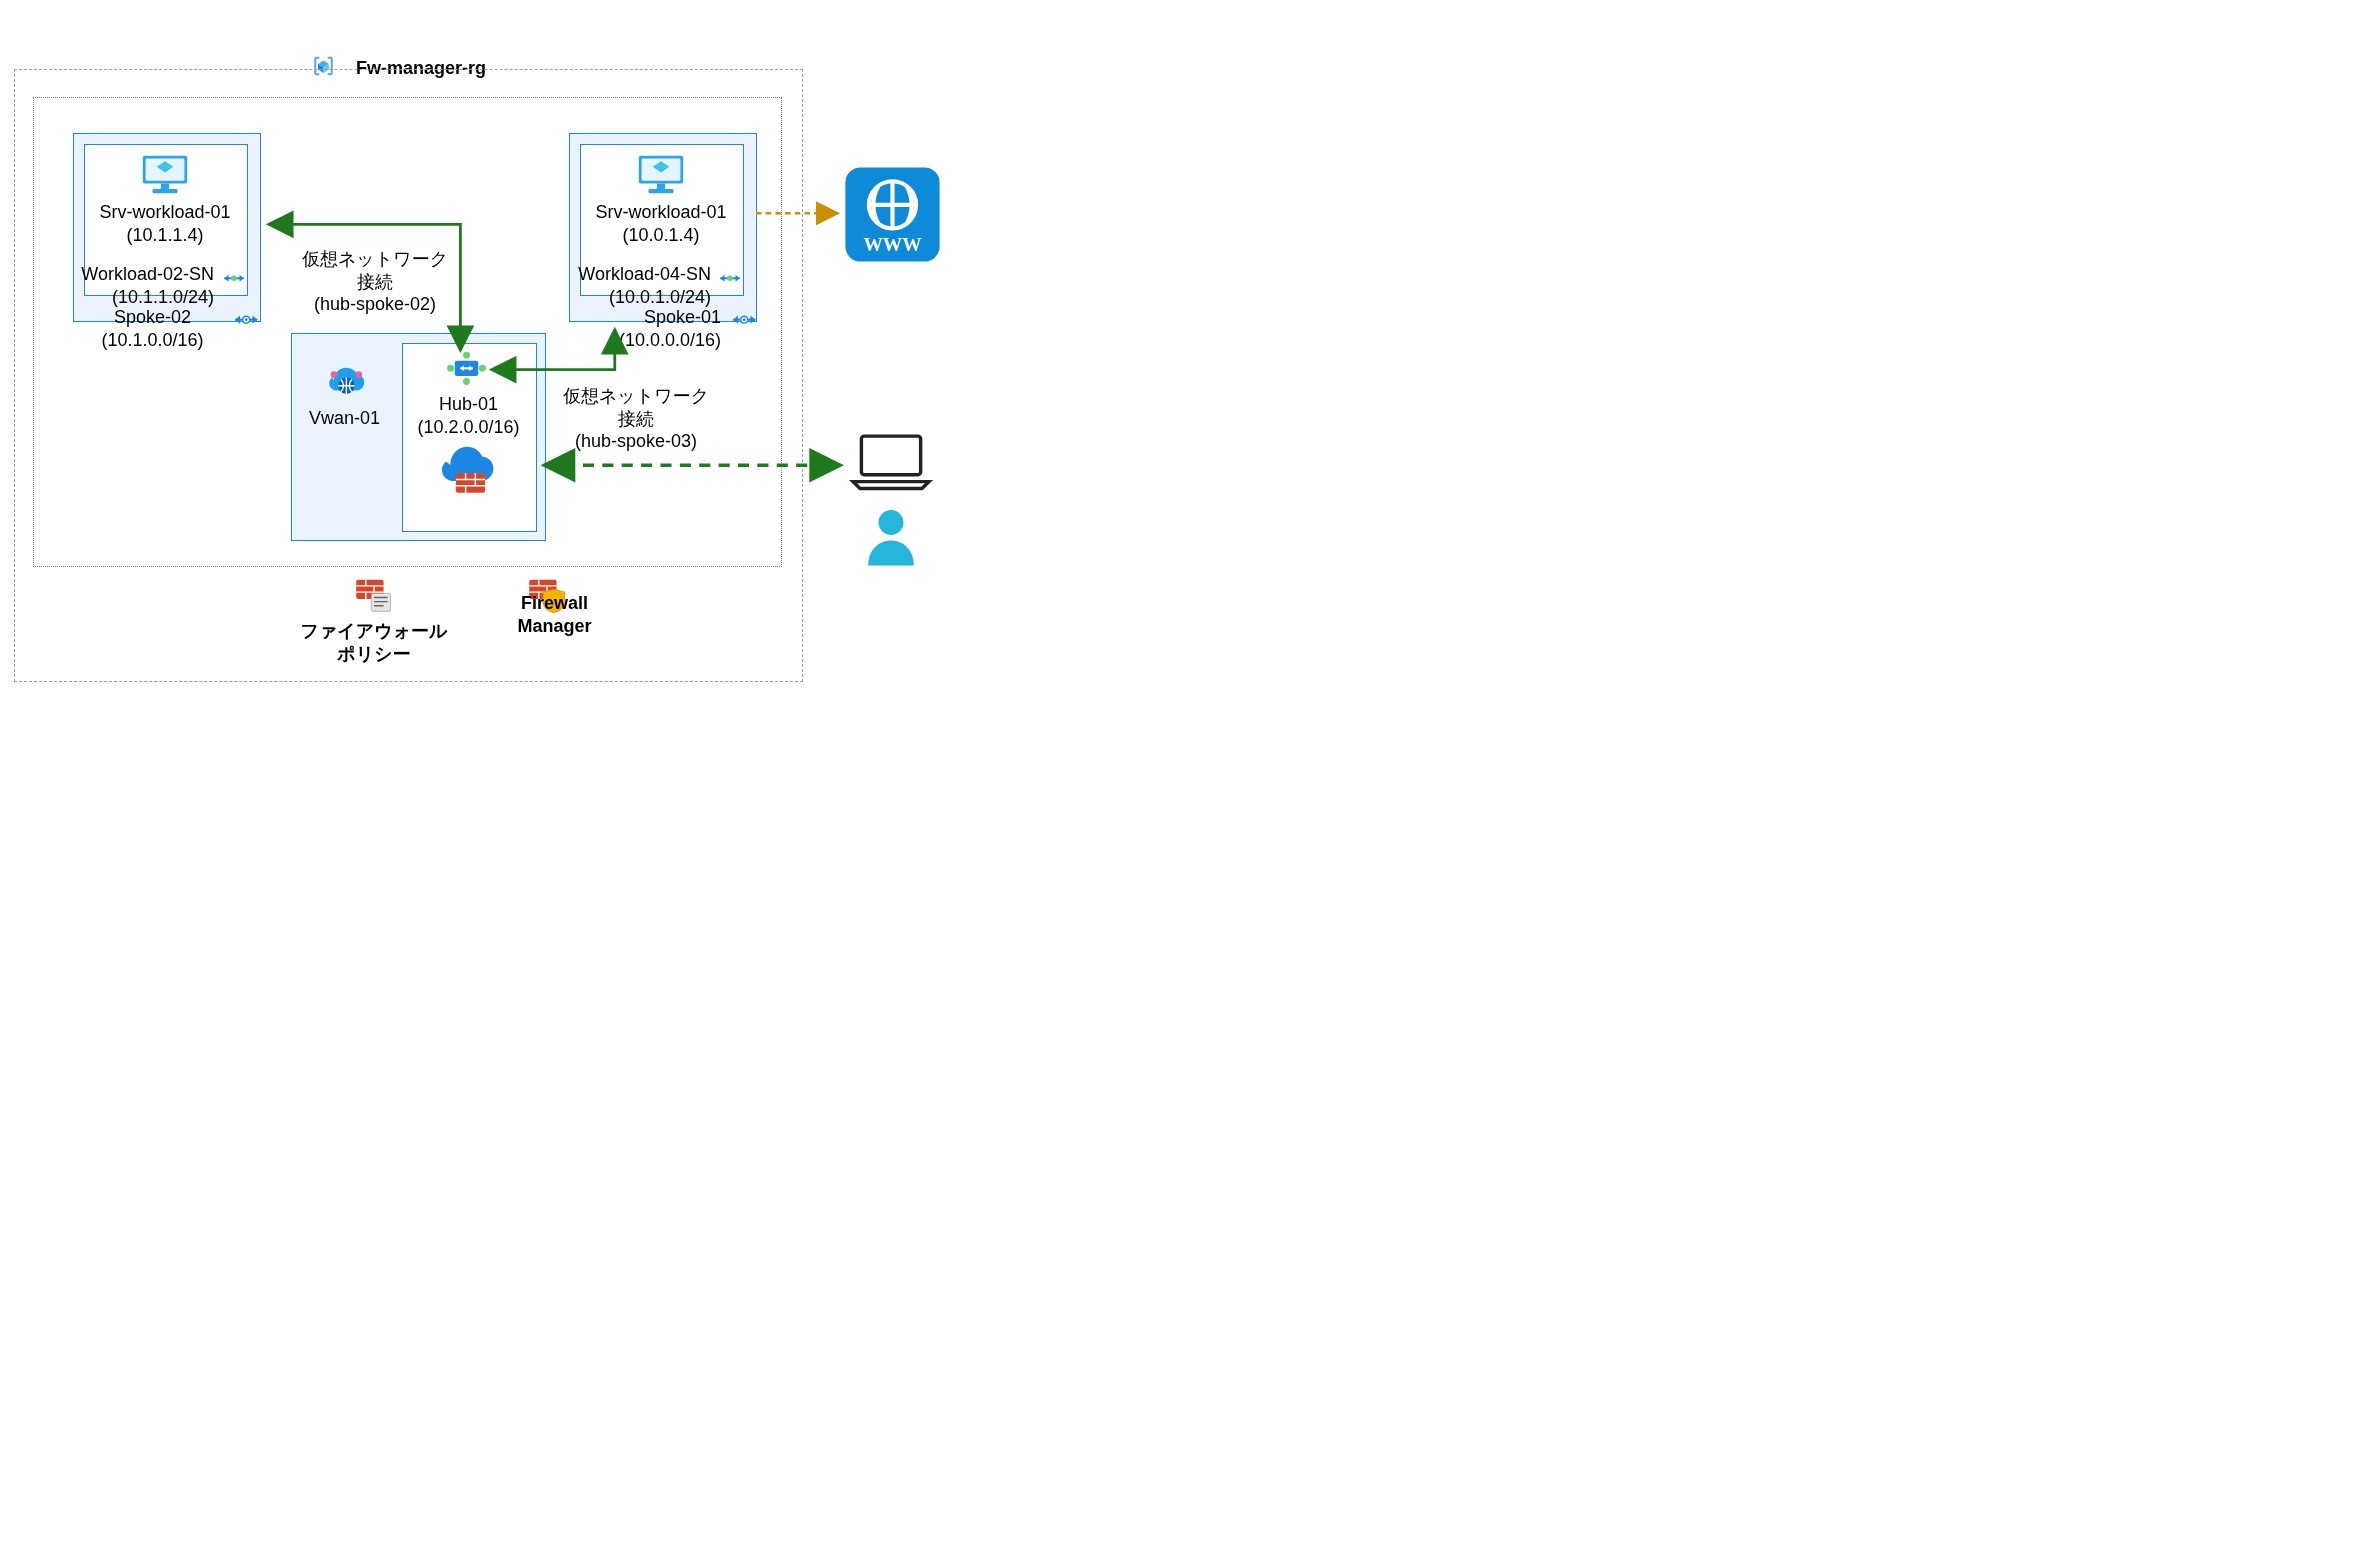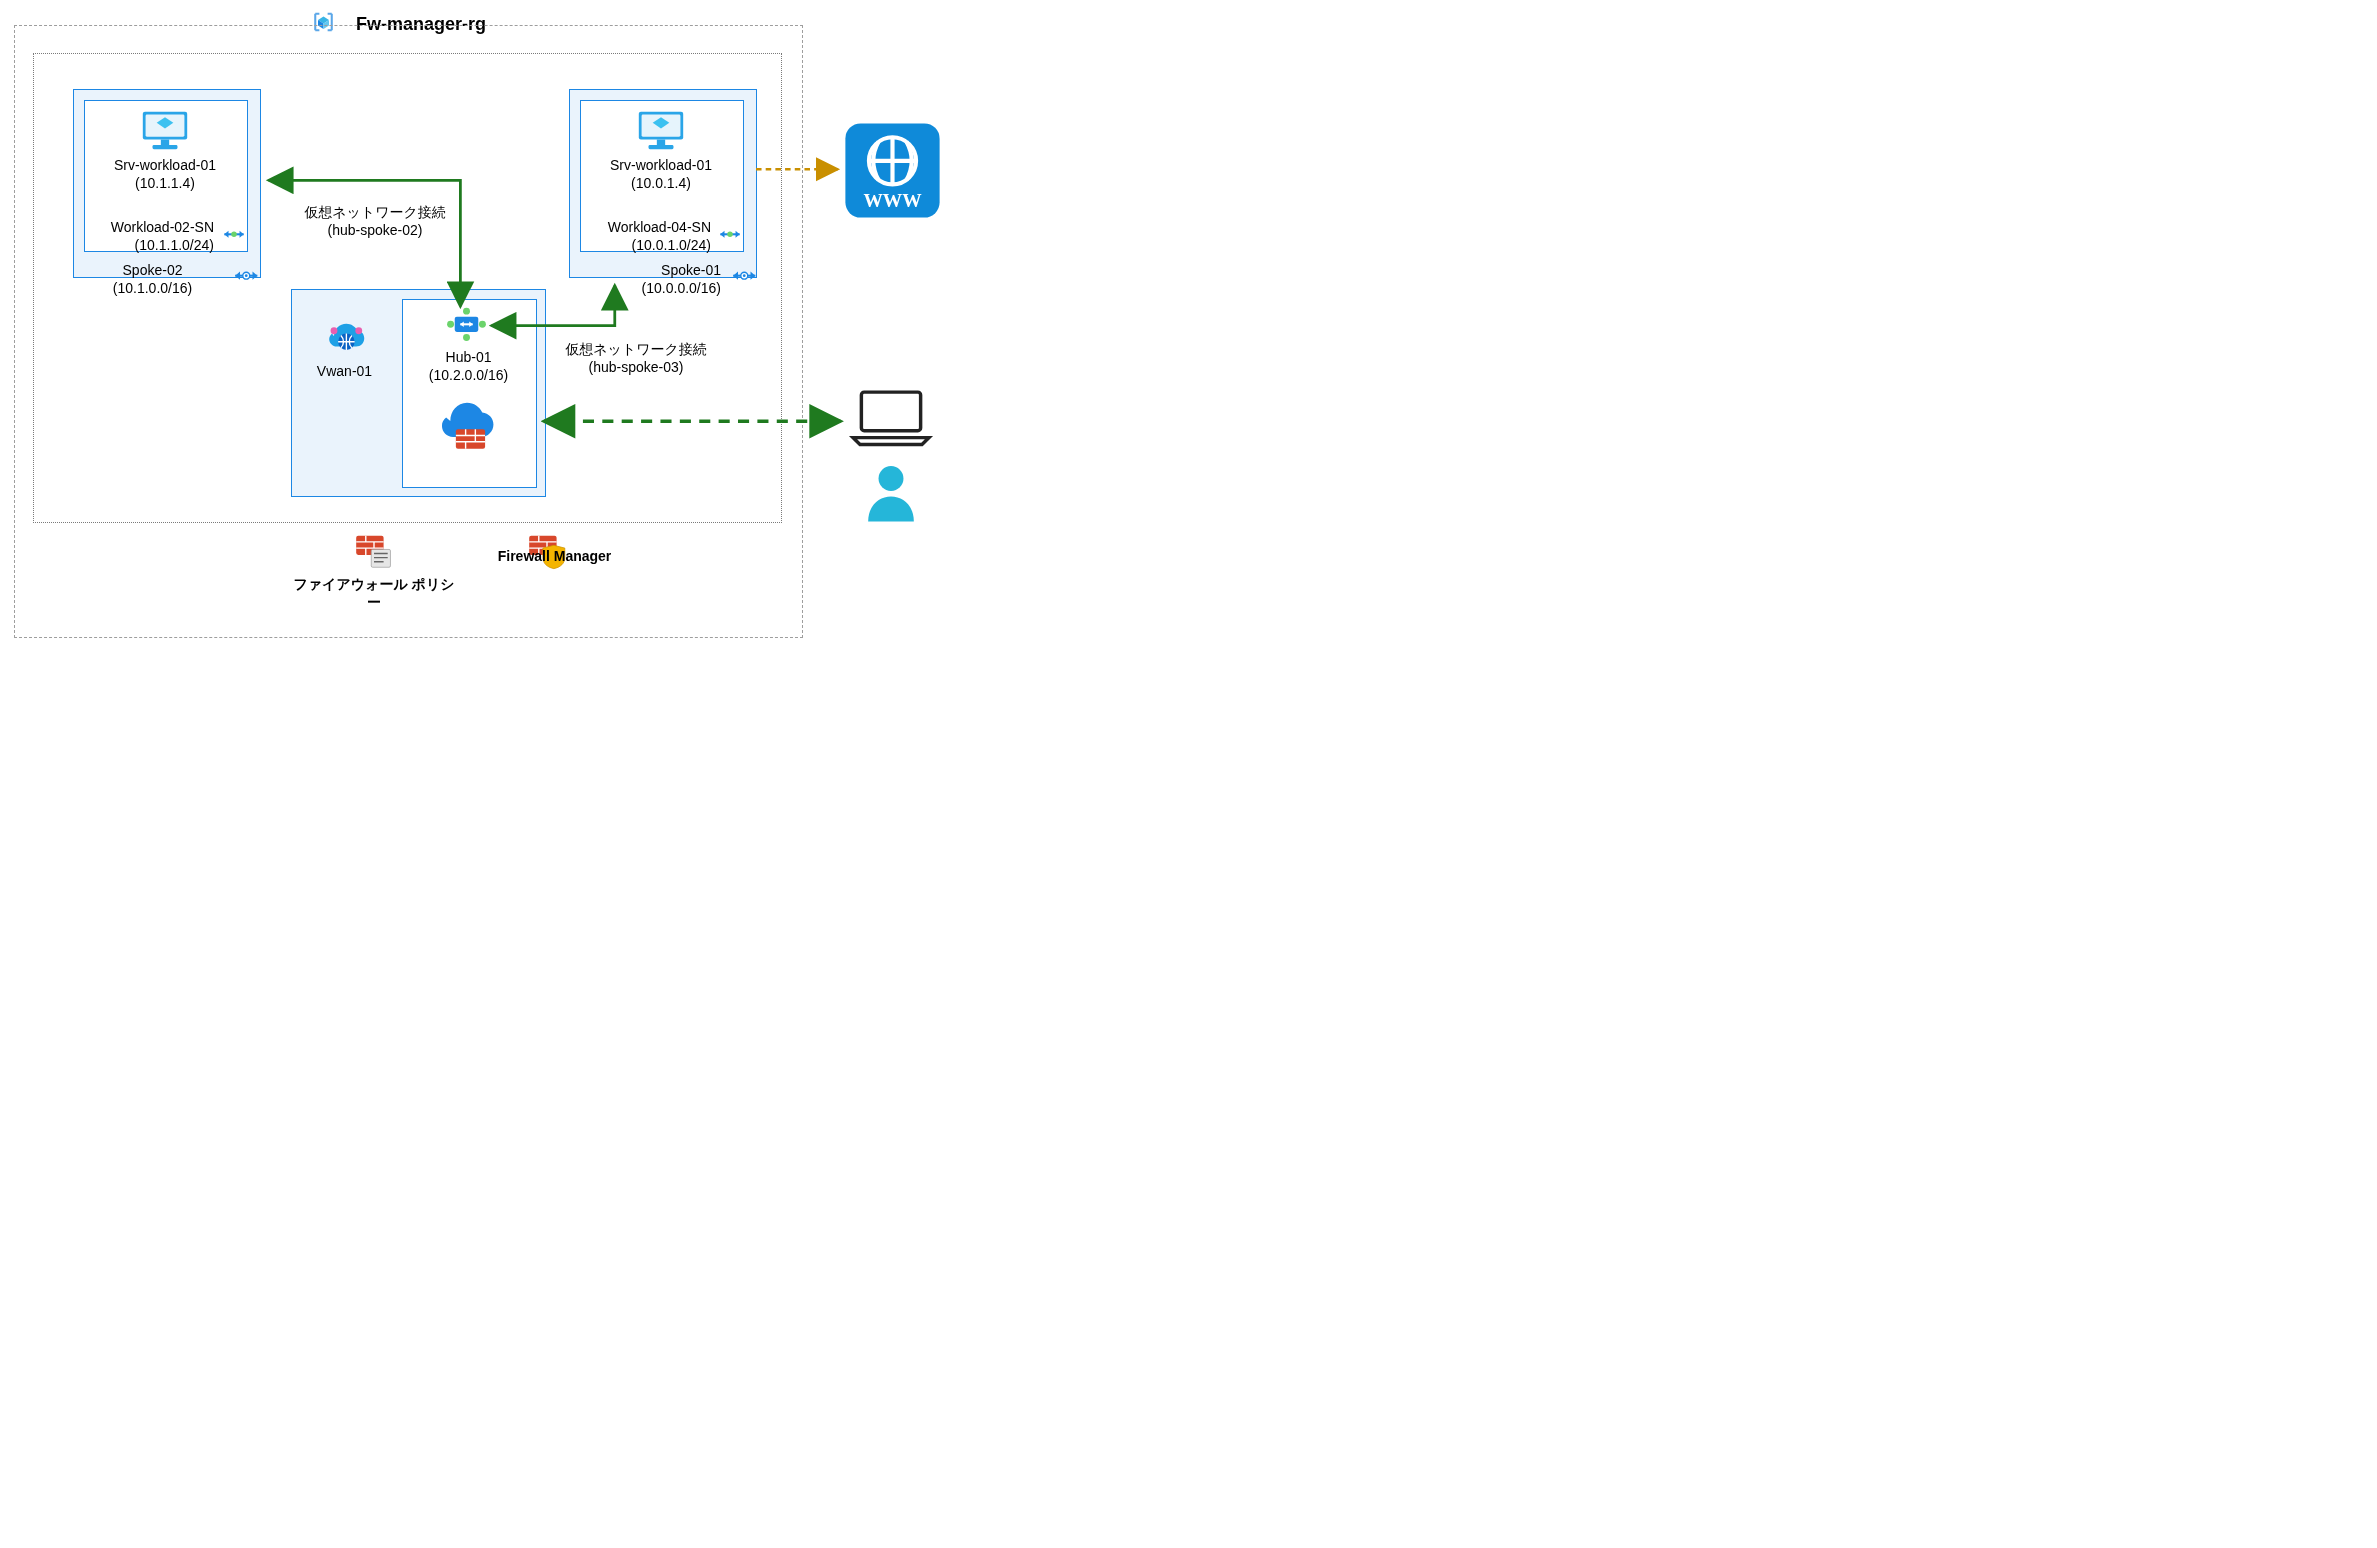--- a/index.html
+++ b/index.html
@@ -5,20 +5,21 @@
   html, body {
     margin: 0;
     padding: 0;
     background: #ffffff;
     font-family: "Segoe UI", "Meiryo", sans-serif;
   }
   .canvas {
     position: relative;
     width: 1008px;
     height: 657px;
+    margin-top: 44px;
   }
   .rg-border {
     position: absolute;
     left: 14px; top: 25px;
     width: 787px; height: 611px;
     border: 1.4px dashed #9e9e9e;
   }
   .inner-dotted {
     position: absolute;
     left: 33px; top: 53px;
@@ -45,21 +46,21 @@
     border: 1.4px solid #1d87e4;
     background: #eaf3fc;
   }
   .node-inner {
     position: absolute;
     border: 1.4px solid #1d87e4;
     background: #ffffff;
   }
   .lbl {
     position: absolute;
-    font-size: 14px;
+    font-size: 18px;
     text-align: center;
     line-height: 1.25;
   }
   .lbl-right { text-align: right; }
   svg.overlay {
     position: absolute;
     left: 0; top: 0;
     width: 1008px; height: 657px;
     pointer-events: none;
   }

